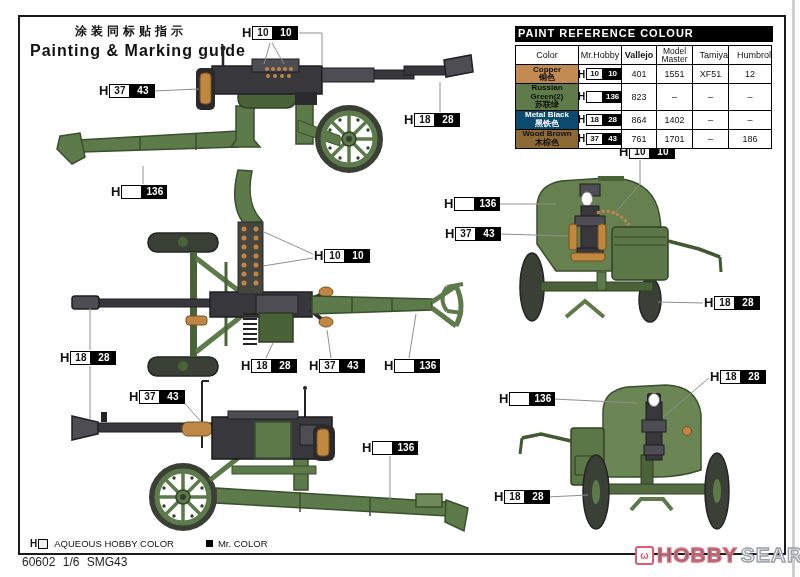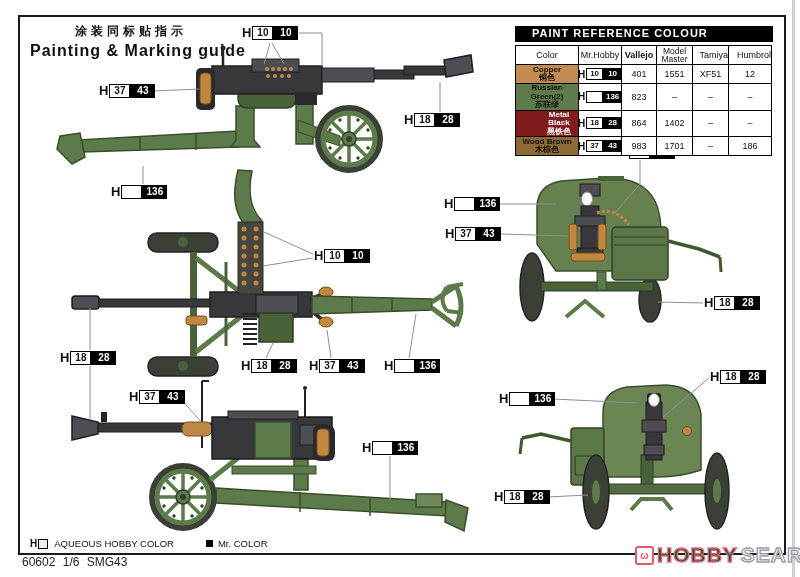--- a/index.html
+++ b/index.html
@@ -6,34 +6,34 @@
   .page{position:relative;width:800px;height:577px;background:#ffffff;
         font-family:"Liberation Sans",sans-serif;overflow:hidden;color:#111;}
   .frame{position:absolute;left:18px;top:15px;width:764px;height:536px;border:2px solid #1a1a1a;}
   .edge-artifact{position:absolute;left:792px;top:0;width:3px;height:577px;background:#cfcfcf;}
   .title-zh{position:absolute;left:31px;top:23px;font-size:12px;font-weight:bold;letter-spacing:4px;margin-left:44px;}
   .title-en{position:absolute;left:30px;top:42px;font-size:16px;font-weight:bold;letter-spacing:1px;}
 
   
   .ptable-wrap{position:absolute;left:515px;top:26px;width:258px;z-index:6;}
   .ptable-title{background:#000;color:#fff;font-size:11px;font-weight:bold;
-                padding:1px 0 2px 17px;letter-spacing:1px;height:13px;line-height:12px;}
+                padding:1px 0 2px 3px;letter-spacing:1px;height:13px;line-height:12px;}
   table.ptable{border-collapse:collapse;table-layout:fixed;width:256px;margin-top:3px;
                font-size:9px;text-align:center;background:#fff;}
   table.ptable td,table.ptable th{border:1px solid #000;padding:0;height:18px;vertical-align:middle;}
   th.c-color{width:62px;font-weight:normal;}
   th.c-hobby{width:42px;font-weight:normal;}
   th.c-vallejo{width:34px;font-weight:bold;}
   th.c-mm{width:35px;font-weight:normal;font-size:8.5px;line-height:8.5px;}
   th.c-tamiya{width:35px;font-weight:normal;text-align:right;}
   th.c-humbrol{width:42px;font-weight:normal;text-align:right;}
   .cname{font-size:8px;font-weight:bold;line-height:8.5px;}
   .row-copper td.swatch{background:#c28b52;}
   .row-green td.swatch{background:#5f7b49;color:#0c120a;}
-  .row-black td.swatch{background:#7f1d1d;color:#fff;padding-left:24px;}
+  .row-black td.swatch{background:#0c4a6e;color:#fff;}
   .row-wood td.swatch{background:#8d6a35;}
   .mini{display:flex;align-items:center;justify-content:center;}
   .mini .mh{font-size:10px;font-weight:bold;margin-right:1px;}
   .mini .maq{min-width:13px;height:10px;background:#fff;border:1px solid #000;
              font-size:8px;font-weight:bold;line-height:10px;padding:0 1px;}
   .mini .mmc{min-width:15px;height:10px;background:#000;color:#fff;border:1px solid #000;
              font-size:8px;font-weight:bold;line-height:10px;padding:0 1px;}
 
   
   .co{position:absolute;display:flex;align-items:center;height:16px;z-index:5;white-space:nowrap;}
@@ -49,21 +49,21 @@
   .legend .lg-h{font-weight:bold;font-size:10px;}
   .legend .lg-box{width:8px;height:8px;border:1px solid #000;background:#eee;display:inline-block;margin:0 6px 0 1px;}
   .legend .lg-sq{width:7px;height:7px;background:#000;display:inline-block;margin:0 5px 0 32px;}
 
   .prod-code{position:absolute;left:22px;top:555px;font-size:12px;color:#1d1d1d;word-spacing:4px;z-index:6;}
 
   .logo{position:absolute;left:635px;top:543px;display:flex;align-items:center;z-index:10;}
   .logo-icon{width:15px;height:15px;border:2.5px solid #e4596b;border-radius:3px;background:#fff;
              color:#e4596b;font-size:10px;font-weight:bold;display:flex;align-items:center;
              justify-content:center;line-height:15px;}
-  .logo-hobby{font-size:21px;font-weight:bold;margin-left:3px;color:#14532d;
+  .logo-hobby{font-size:21px;font-weight:bold;margin-left:3px;color:#737373;
               -webkit-text-stroke:1.4px #e8697e;letter-spacing:1px;}
   .logo-search{font-size:21px;font-weight:bold;margin-left:3px;color:#f2f3f4;
                -webkit-text-stroke:1.4px #9aa0a6;letter-spacing:1px;}
 </style>
 </head>
 <body>
 
 <div class="page">
   <div class="edge-artifact"></div>
   <div class="frame"></div>
@@ -455,21 +455,21 @@
           <div class="cname">Wood Brown</div>
           <div class="cname">木棕色</div>
         </td>
         <td>
               <div class="mini">
           <span class="mh">H</span>
           <span class="maq">37</span>
           <span class="mmc">43</span>
         </div>
             </td>
-        <td>983</td>
+        <td>761</td>
         <td>1701</td>
         <td>–</td>
         <td>186</td>
       </tr>
     </tbody>
       </table>
   </div>
 
   <div class="legend">
     <span class="lg-h">H</span>

